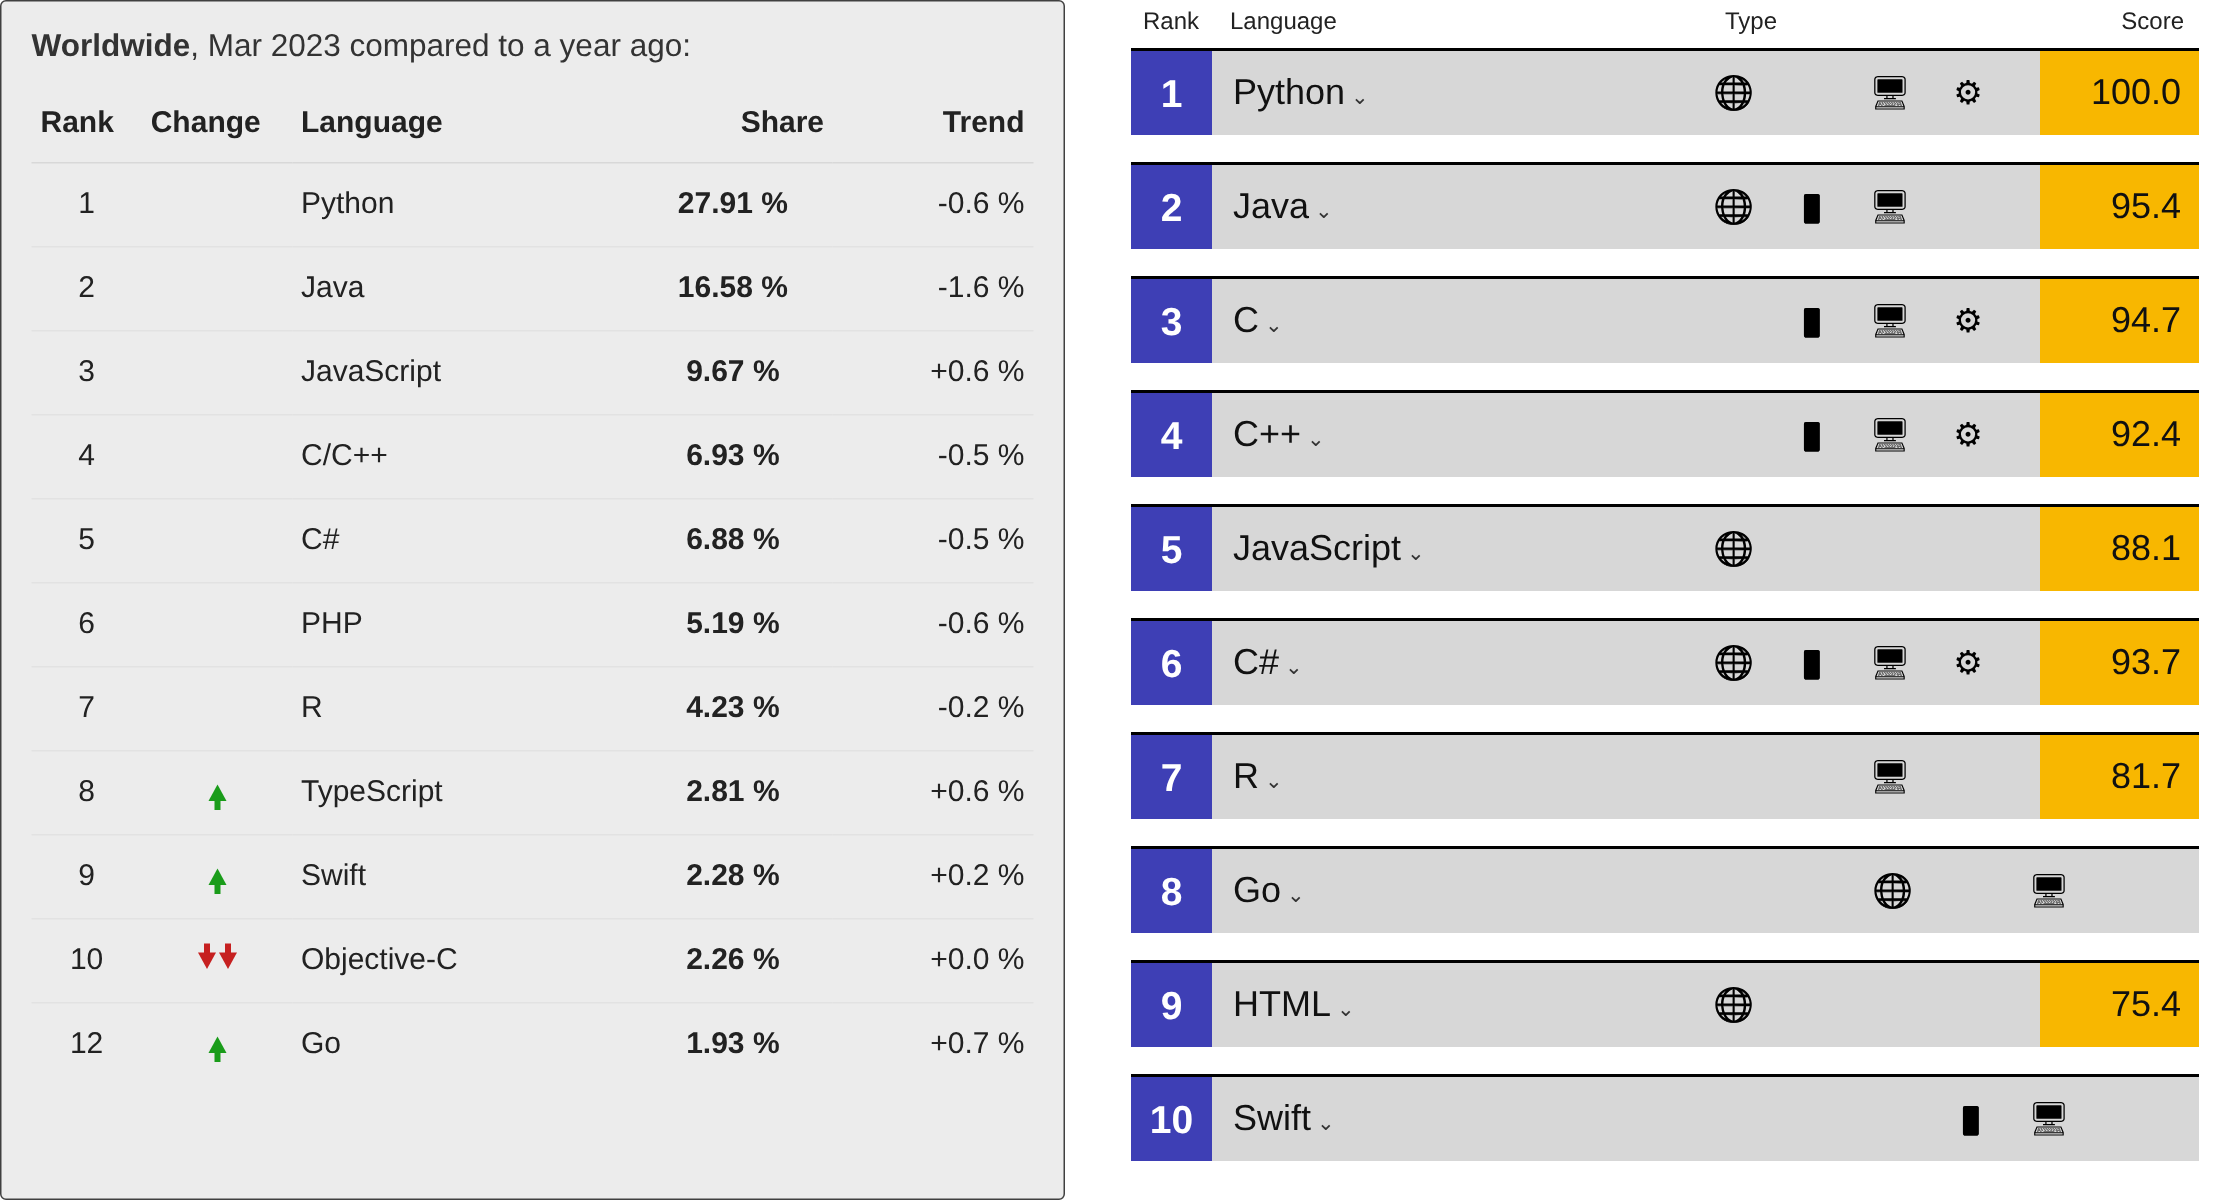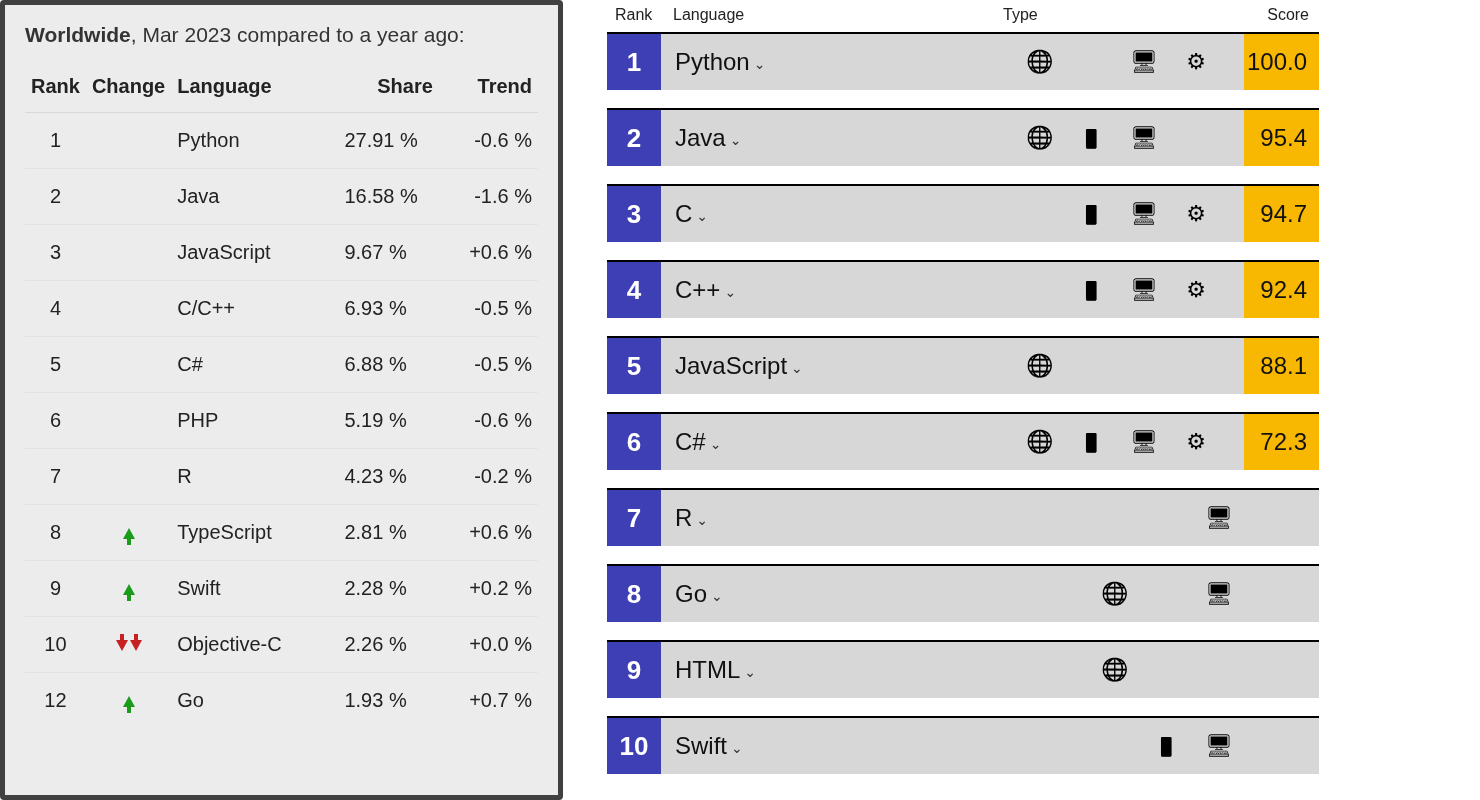--- a/index.html
+++ b/index.html
@@ -8,24 +8,24 @@
     padding: 0;
     font-family: -apple-system, BlinkMacSystemFont, "Segoe UI", Helvetica, Arial, sans-serif;
     background: #fff;
     width: 1480px;
     height: 800px;
     overflow: hidden;
     display: flex;
   }
   
   .left-panel {
-    width: 563px;
+    width: 710px;
     height: 800px;
     background: #ececec;
-    border: 5px solid #404040;
+    border: 1px solid #404040;
     border-radius: 4px;
     padding: 18px 20px 0 20px;
     overflow: hidden;
   }
   .left-title {
     font-size: 21px;
     color: #333;
     margin-bottom: 14px;
   }
   .left-title b { font-weight: 700; }
@@ -45,21 +45,21 @@
   .left-table thead th.num { text-align: right; }
   .left-table tbody td {
     padding: 16px 6px;
     border-bottom: 1px solid #e2e2e2;
     white-space: nowrap;
   }
   .left-table tbody tr:last-child td { border-bottom: none; }
   .col-rank   { width: 11%; text-align: center; }
   .col-change { width: 15%; text-align: center; }
   .col-lang   { width: 34%; }
-  .col-share  { width: 20%; text-align: left; }
+  .col-share  { width: 20%; text-align: center; font-weight: bold; }
   .col-trend  { width: 20%; text-align: right; }
   .arrow-up {
     display: inline-block;
     width: 0; height: 0;
     border-left: 6px solid transparent;
     border-right: 6px solid transparent;
     border-bottom: 11px solid #1a9c1a;
     position: relative;
     margin: 0 1px;
   }
@@ -146,21 +146,21 @@
     padding-right: 6px;
     justify-content: flex-start;
   }
   .type-slot {
     width: 52px;
     text-align: center;
     font-size: 22px;
     color: #000;
   }
   .ieee-score {
-    width: 75px;
+    width: 106px;
     background: #f8b700;
     color: #111;
     font-size: 24px;
     font-weight: 500;
     display: flex;
     align-items: center;
     justify-content: flex-end;
     padding-right: 12px;
   }
   
@@ -354,34 +354,35 @@
         <div class="ieee-lang">
           <span>C#</span>
           <span class="chev">⌄</span>
         </div>
         <div class="ieee-types">
           <span class="type-slot"><span class="ic-web"></span></span>
           <span class="type-slot"><span class="ic-mobile"></span></span>
           <span class="type-slot"><span class="ic-desktop"></span></span>
           <span class="type-slot"><span class="ic-embedded"></span></span>
         </div>
-        <div class="ieee-score">72.3</div>
+        <div class="ieee-score">93.7</div>
       </div>
       <div class="ieee-row">
         <div class="ieee-rank">7</div>
         <div class="ieee-lang">
           <span>R</span>
           <span class="chev">⌄</span>
         </div>
         <div class="ieee-types">
           <span class="type-slot"></span>
           <span class="type-slot"></span>
           <span class="type-slot"><span class="ic-desktop"></span></span>
           <span class="type-slot"></span>
         </div>
+        <div class="ieee-score">81.7</div>
       </div>
       <div class="ieee-row">
         <div class="ieee-rank">8</div>
         <div class="ieee-lang">
           <span>Go</span>
           <span class="chev">⌄</span>
         </div>
         <div class="ieee-types">
           <span class="type-slot"><span class="ic-web"></span></span>
           <span class="type-slot"></span>
@@ -394,20 +395,21 @@
         <div class="ieee-lang">
           <span>HTML</span>
           <span class="chev">⌄</span>
         </div>
         <div class="ieee-types">
           <span class="type-slot"><span class="ic-web"></span></span>
           <span class="type-slot"></span>
           <span class="type-slot"></span>
           <span class="type-slot"></span>
         </div>
+        <div class="ieee-score">75.4</div>
       </div>
       <div class="ieee-row">
         <div class="ieee-rank">10</div>
         <div class="ieee-lang">
           <span>Swift</span>
           <span class="chev">⌄</span>
         </div>
         <div class="ieee-types">
           <span class="type-slot"></span>
           <span class="type-slot"><span class="ic-mobile"></span></span>

